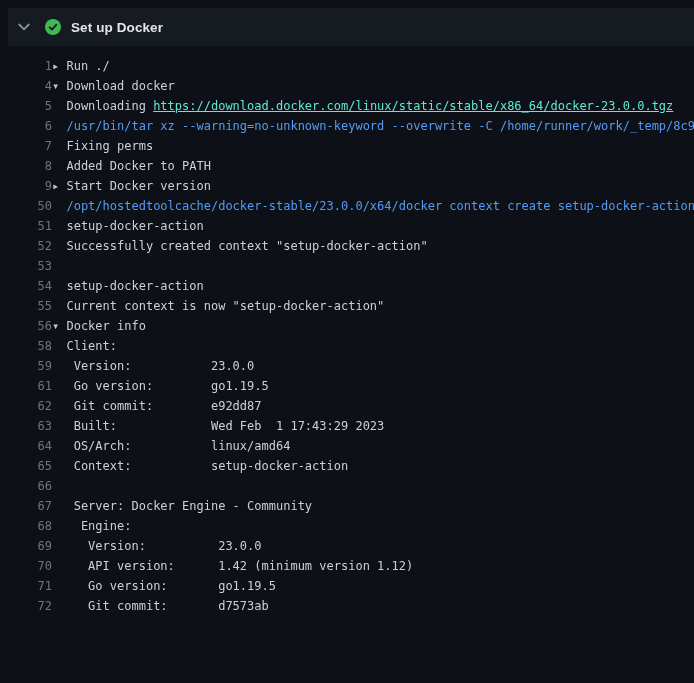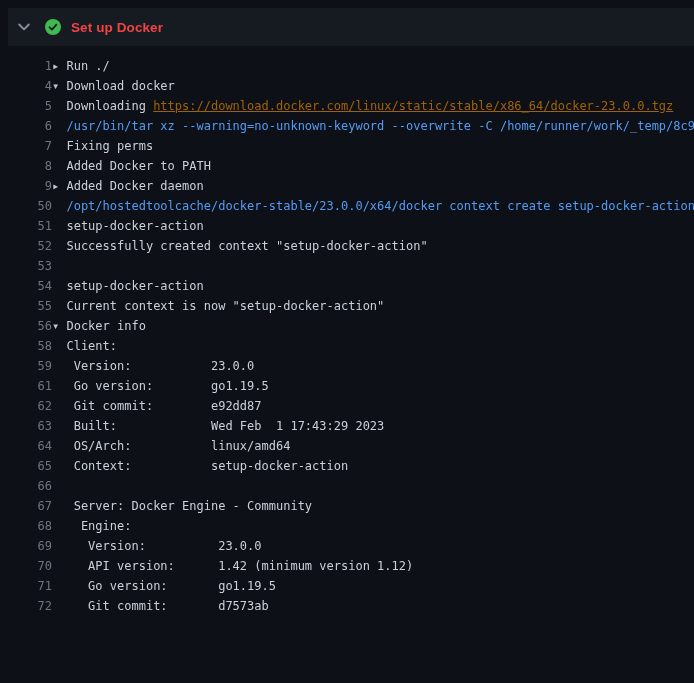--- a/index.html
+++ b/index.html
@@ -17,21 +17,21 @@
     background:#161b22;
     display:flex;
     align-items:center;
     padding:0 16px 0 8px;
     cursor:pointer;
   }
   .hdr-icon { width:16px; height:16px; flex:none; display:block; }
   .chev { margin-right:13px; }
   .check { margin-right:10px; }
   .step-title {
-    color:#ef4444;
+    color:#e5e5e5;
     font-size:13.5px;
     font-weight:600;
     letter-spacing:.1px;
   }
 
   
   .log {
     padding-top:10px;
     font-family:"DejaVu Sans Mono", "Liberation Mono", monospace;
     font-size:12px;
@@ -48,21 +48,21 @@
   }
   .content { margin-left:0; white-space:pre; }
   .content.indent { padding-left:2ch; }
   .arrow {
     display:inline-block;
     width:2ch;
     color:#bdc4cc;
   }
   .seg-plain   { color:#c9d1d9; }
   .seg-command { color:#539bf5; }
-  .seg-link    { color:#a16207; text-decoration:underline; cursor:pointer; }
+  .seg-link    { color:#5eead4; text-decoration:underline; cursor:pointer; }
 </style>
 </head>
 <body>
 
 <div class="stage">
 
   <div class="step-header">
     <svg class="hdr-icon chev" viewBox="0 0 16 16">
       <path d="M3.2 5.5 L8 10.3 L12.8 5.5" fill="none" stroke="#8b949e" stroke-width="1.8" stroke-linecap="round" stroke-linejoin="round"></path>
     </svg>
@@ -73,21 +73,21 @@
     <span class="step-title">Set up Docker</span>
   </div>
 
   <div class="log">
       <div class="line"><span class="num">1</span><span class="content"><span class="arrow">▸</span><span class="seg-plain">Run ./</span></span></div>
       <div class="line"><span class="num">4</span><span class="content"><span class="arrow">▾</span><span class="seg-plain">Download docker</span></span></div>
       <div class="line"><span class="num">5</span><span class="content indent"><span class="seg-plain">Downloading </span><span class="seg-link">https://download.docker.com/linux/static/stable/x86_64/docker-23.0.0.tgz</span></span></div>
       <div class="line"><span class="num">6</span><span class="content indent"><span class="seg-command">/usr/bin/tar xz --warning=no-unknown-keyword --overwrite -C /home/runner/work/_temp/8c93</span></span></div>
       <div class="line"><span class="num">7</span><span class="content indent"><span class="seg-plain">Fixing perms</span></span></div>
       <div class="line"><span class="num">8</span><span class="content indent"><span class="seg-plain">Added Docker to PATH</span></span></div>
-      <div class="line"><span class="num">9</span><span class="content"><span class="arrow">▸</span><span class="seg-plain">Added Docker daemon</span></span></div>
+      <div class="line"><span class="num">9</span><span class="content"><span class="arrow">▸</span><span class="seg-plain">Start Docker version</span></span></div>
       <div class="line"><span class="num">50</span><span class="content indent"><span class="seg-command">/opt/hostedtoolcache/docker-stable/23.0.0/x64/docker context create setup-docker-action</span></span></div>
       <div class="line"><span class="num">51</span><span class="content indent"><span class="seg-plain">setup-docker-action</span></span></div>
       <div class="line"><span class="num">52</span><span class="content indent"><span class="seg-plain">Successfully created context "setup-docker-action"</span></span></div>
       <div class="line"><span class="num">53</span></div>
       <div class="line"><span class="num">54</span><span class="content indent"><span class="seg-plain">setup-docker-action</span></span></div>
       <div class="line"><span class="num">55</span><span class="content indent"><span class="seg-plain">Current context is now "setup-docker-action"</span></span></div>
       <div class="line"><span class="num">56</span><span class="content"><span class="arrow">▾</span><span class="seg-plain">Docker info</span></span></div>
       <div class="line"><span class="num">58</span><span class="content indent"><span class="seg-plain">Client:</span></span></div>
       <div class="line"><span class="num">59</span><span class="content indent"><span class="seg-plain"> Version:           23.0.0</span></span></div>
       <div class="line"><span class="num">61</span><span class="content indent"><span class="seg-plain"> Go version:        go1.19.5</span></span></div>

